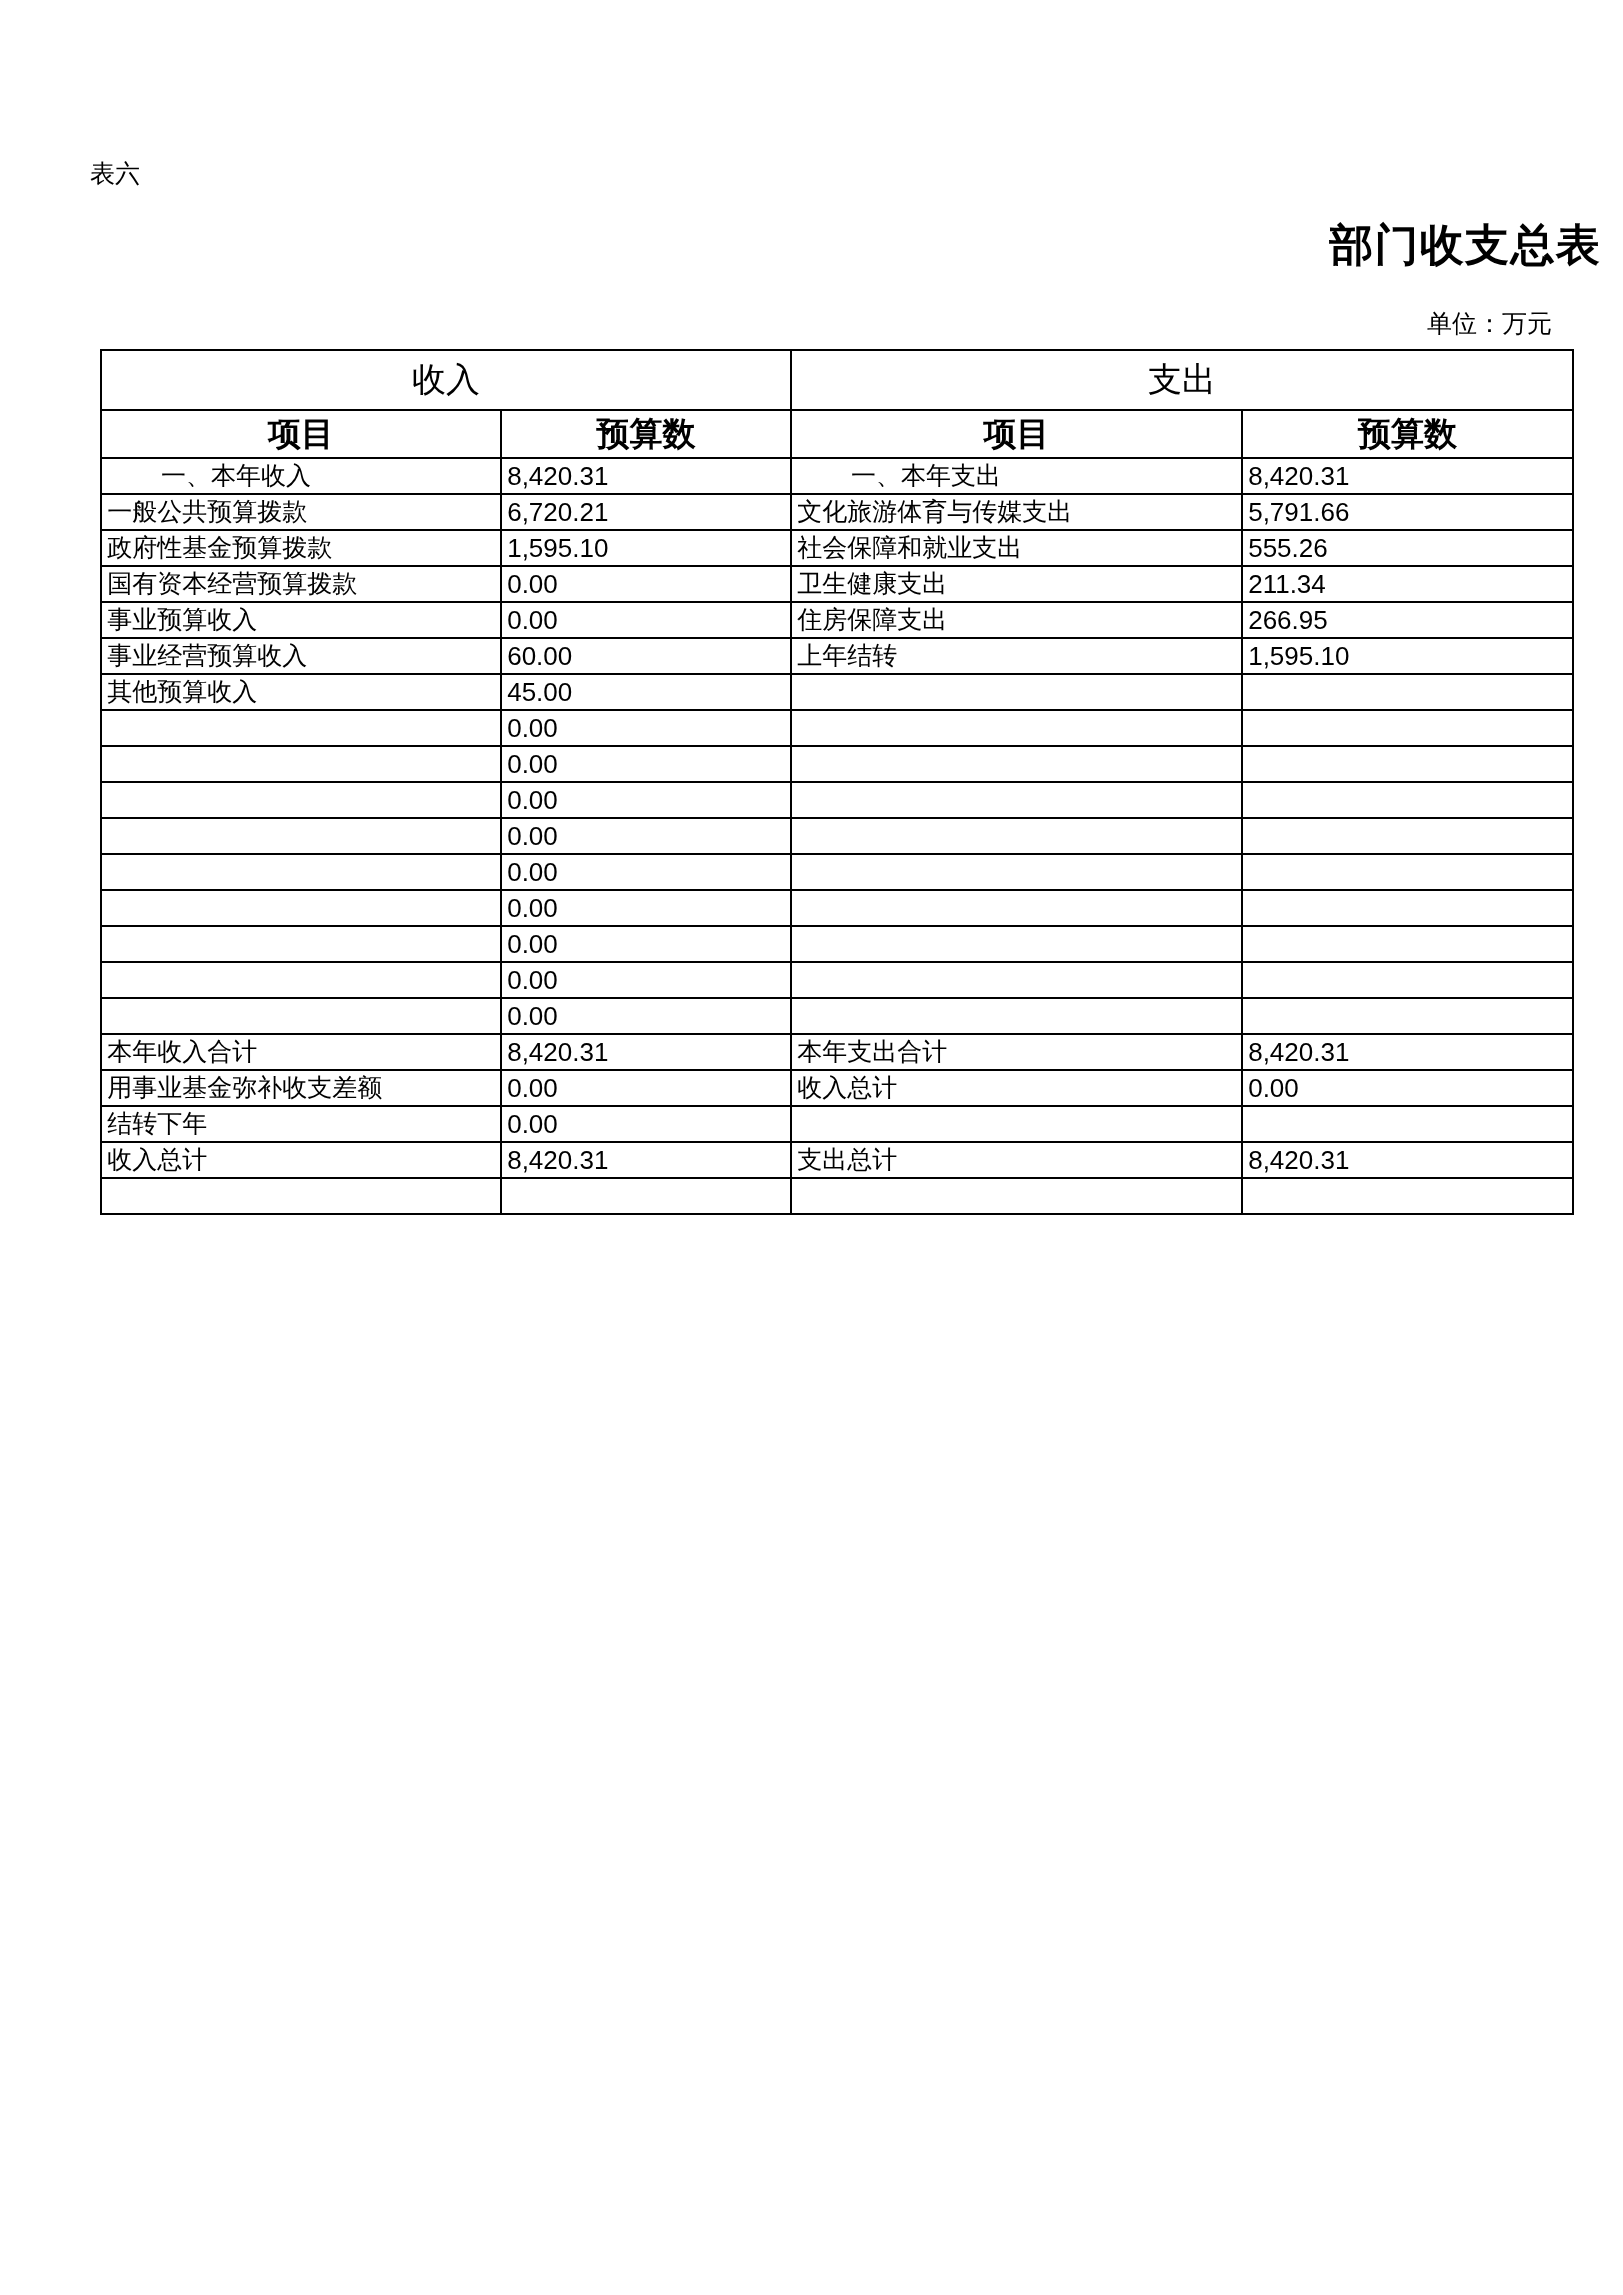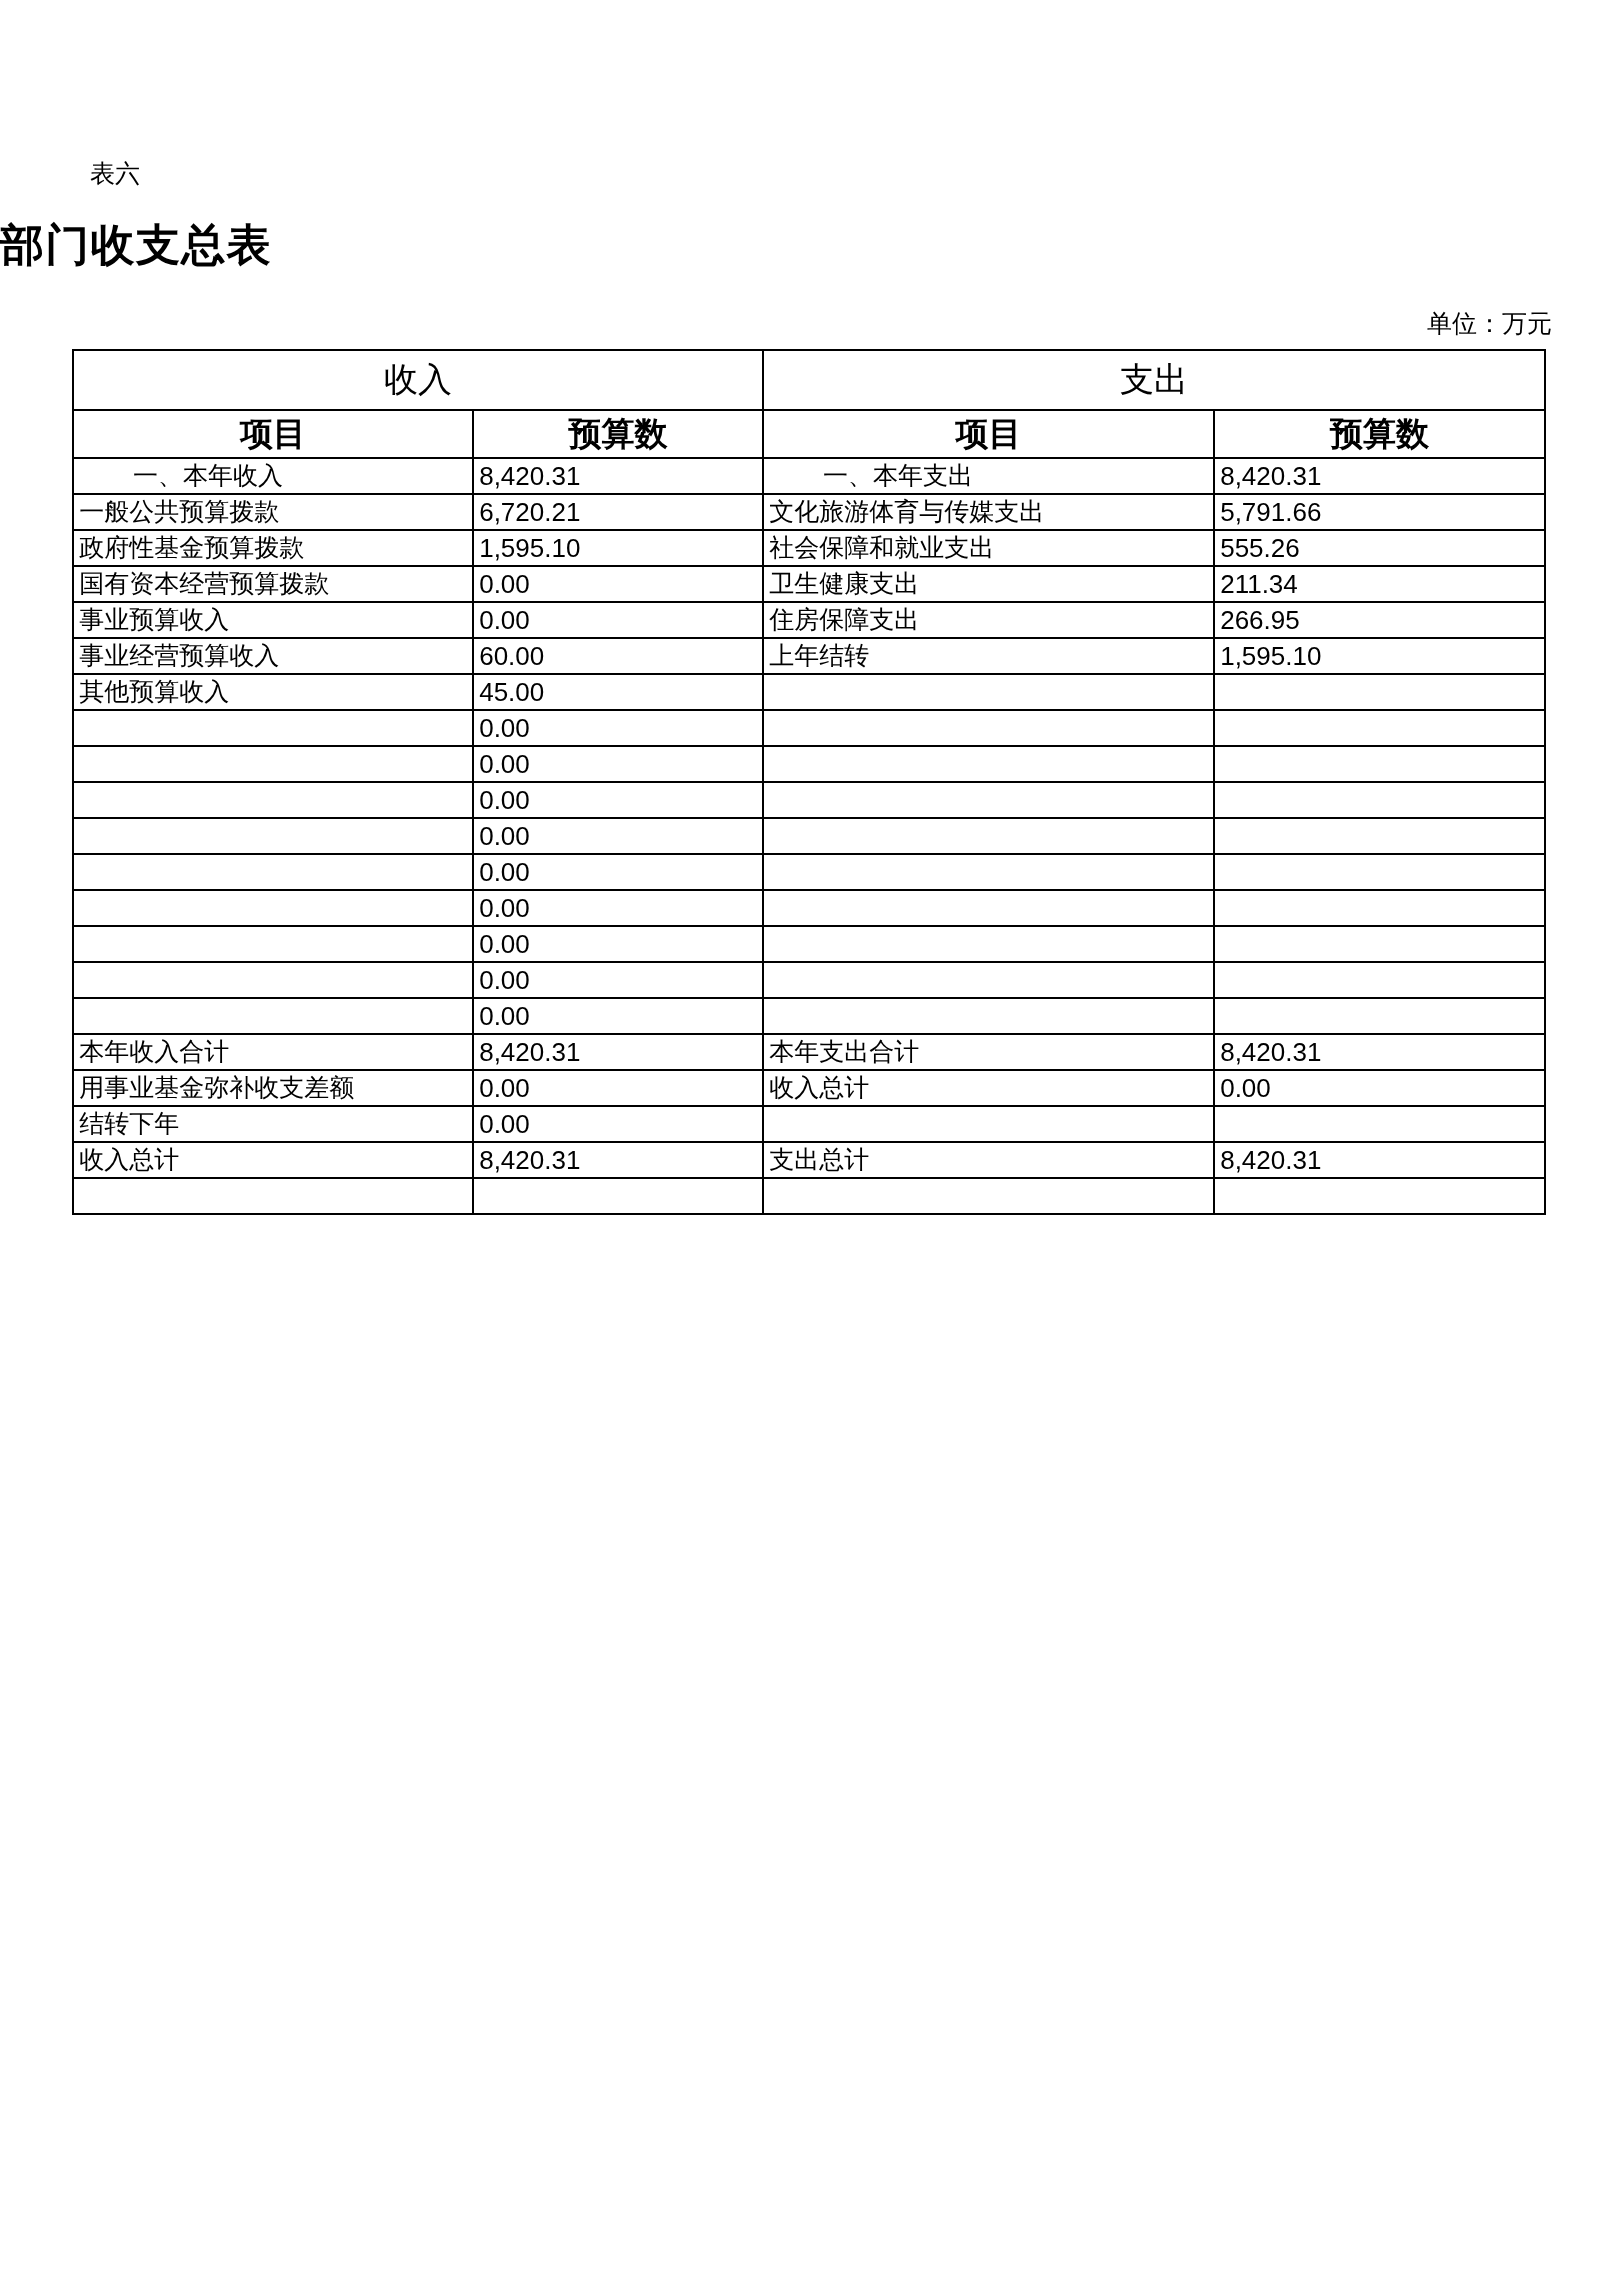--- a/index.html
+++ b/index.html
@@ -1,20 +1,20 @@
 <!DOCTYPE html>
 <html style="font-size:10.5px"><head>
 <meta charset="utf-8">
 <style>
   html, body { margin:0; padding:0; background:#ffffff; }
   body { width:1623px; height:2295px; position:relative; font-family:"DejaVu Serif", serif; color:#000; }
   .table-label { position:absolute; left:90px; top:157px; font-size:25px; font-family:"DejaVu Serif", serif; }
-  .page-title { position:absolute; left:0; width:1601px; top:216px; text-align:left; font-size:44px; font-weight:bold; font-family:"DejaVu Serif", serif; letter-spacing:1.3px; }
+  .page-title { position:absolute; left:0; width:1601px; top:216px; text-align:right; font-size:44px; font-weight:bold; font-family:"DejaVu Serif", serif; letter-spacing:1.3px; }
   .unit { position:absolute; right:71px; top:307px; font-size:25px; font-family:"DejaVu Serif", serif; }
-  table.summary { position:absolute; left:72px; top:349px; width:1473px; border-collapse:collapse; table-layout:fixed;padding-left:44px; }
+  table.summary { position:absolute; left:100px; top:349px; width:1473px; border-collapse:collapse; table-layout:fixed;padding-left:44px; }
   table.summary td, table.summary th { border:2.6px solid #000; padding:0 5.2px; overflow:hidden; white-space:nowrap; }
   th.section { height:58px; font-size:34px; font-weight:normal; text-align:center; font-family:"DejaVu Serif", serif; }
   th.col { height:46px; font-size:33px; font-weight:bold; text-align:center; font-family:"DejaVu Serif", serif; }
   td { height:34px; font-size:25px; line-height:34px; }
   td.name { text-align:left; font-family:"DejaVu Serif", serif; }
   td.name.indent { padding-left:59px;margin-top:31px; }
   td.num { font-family:"Liberation Sans", sans-serif; font-size:26px; padding-right:2.6px; }
 </style>
 </head>
 <body>

